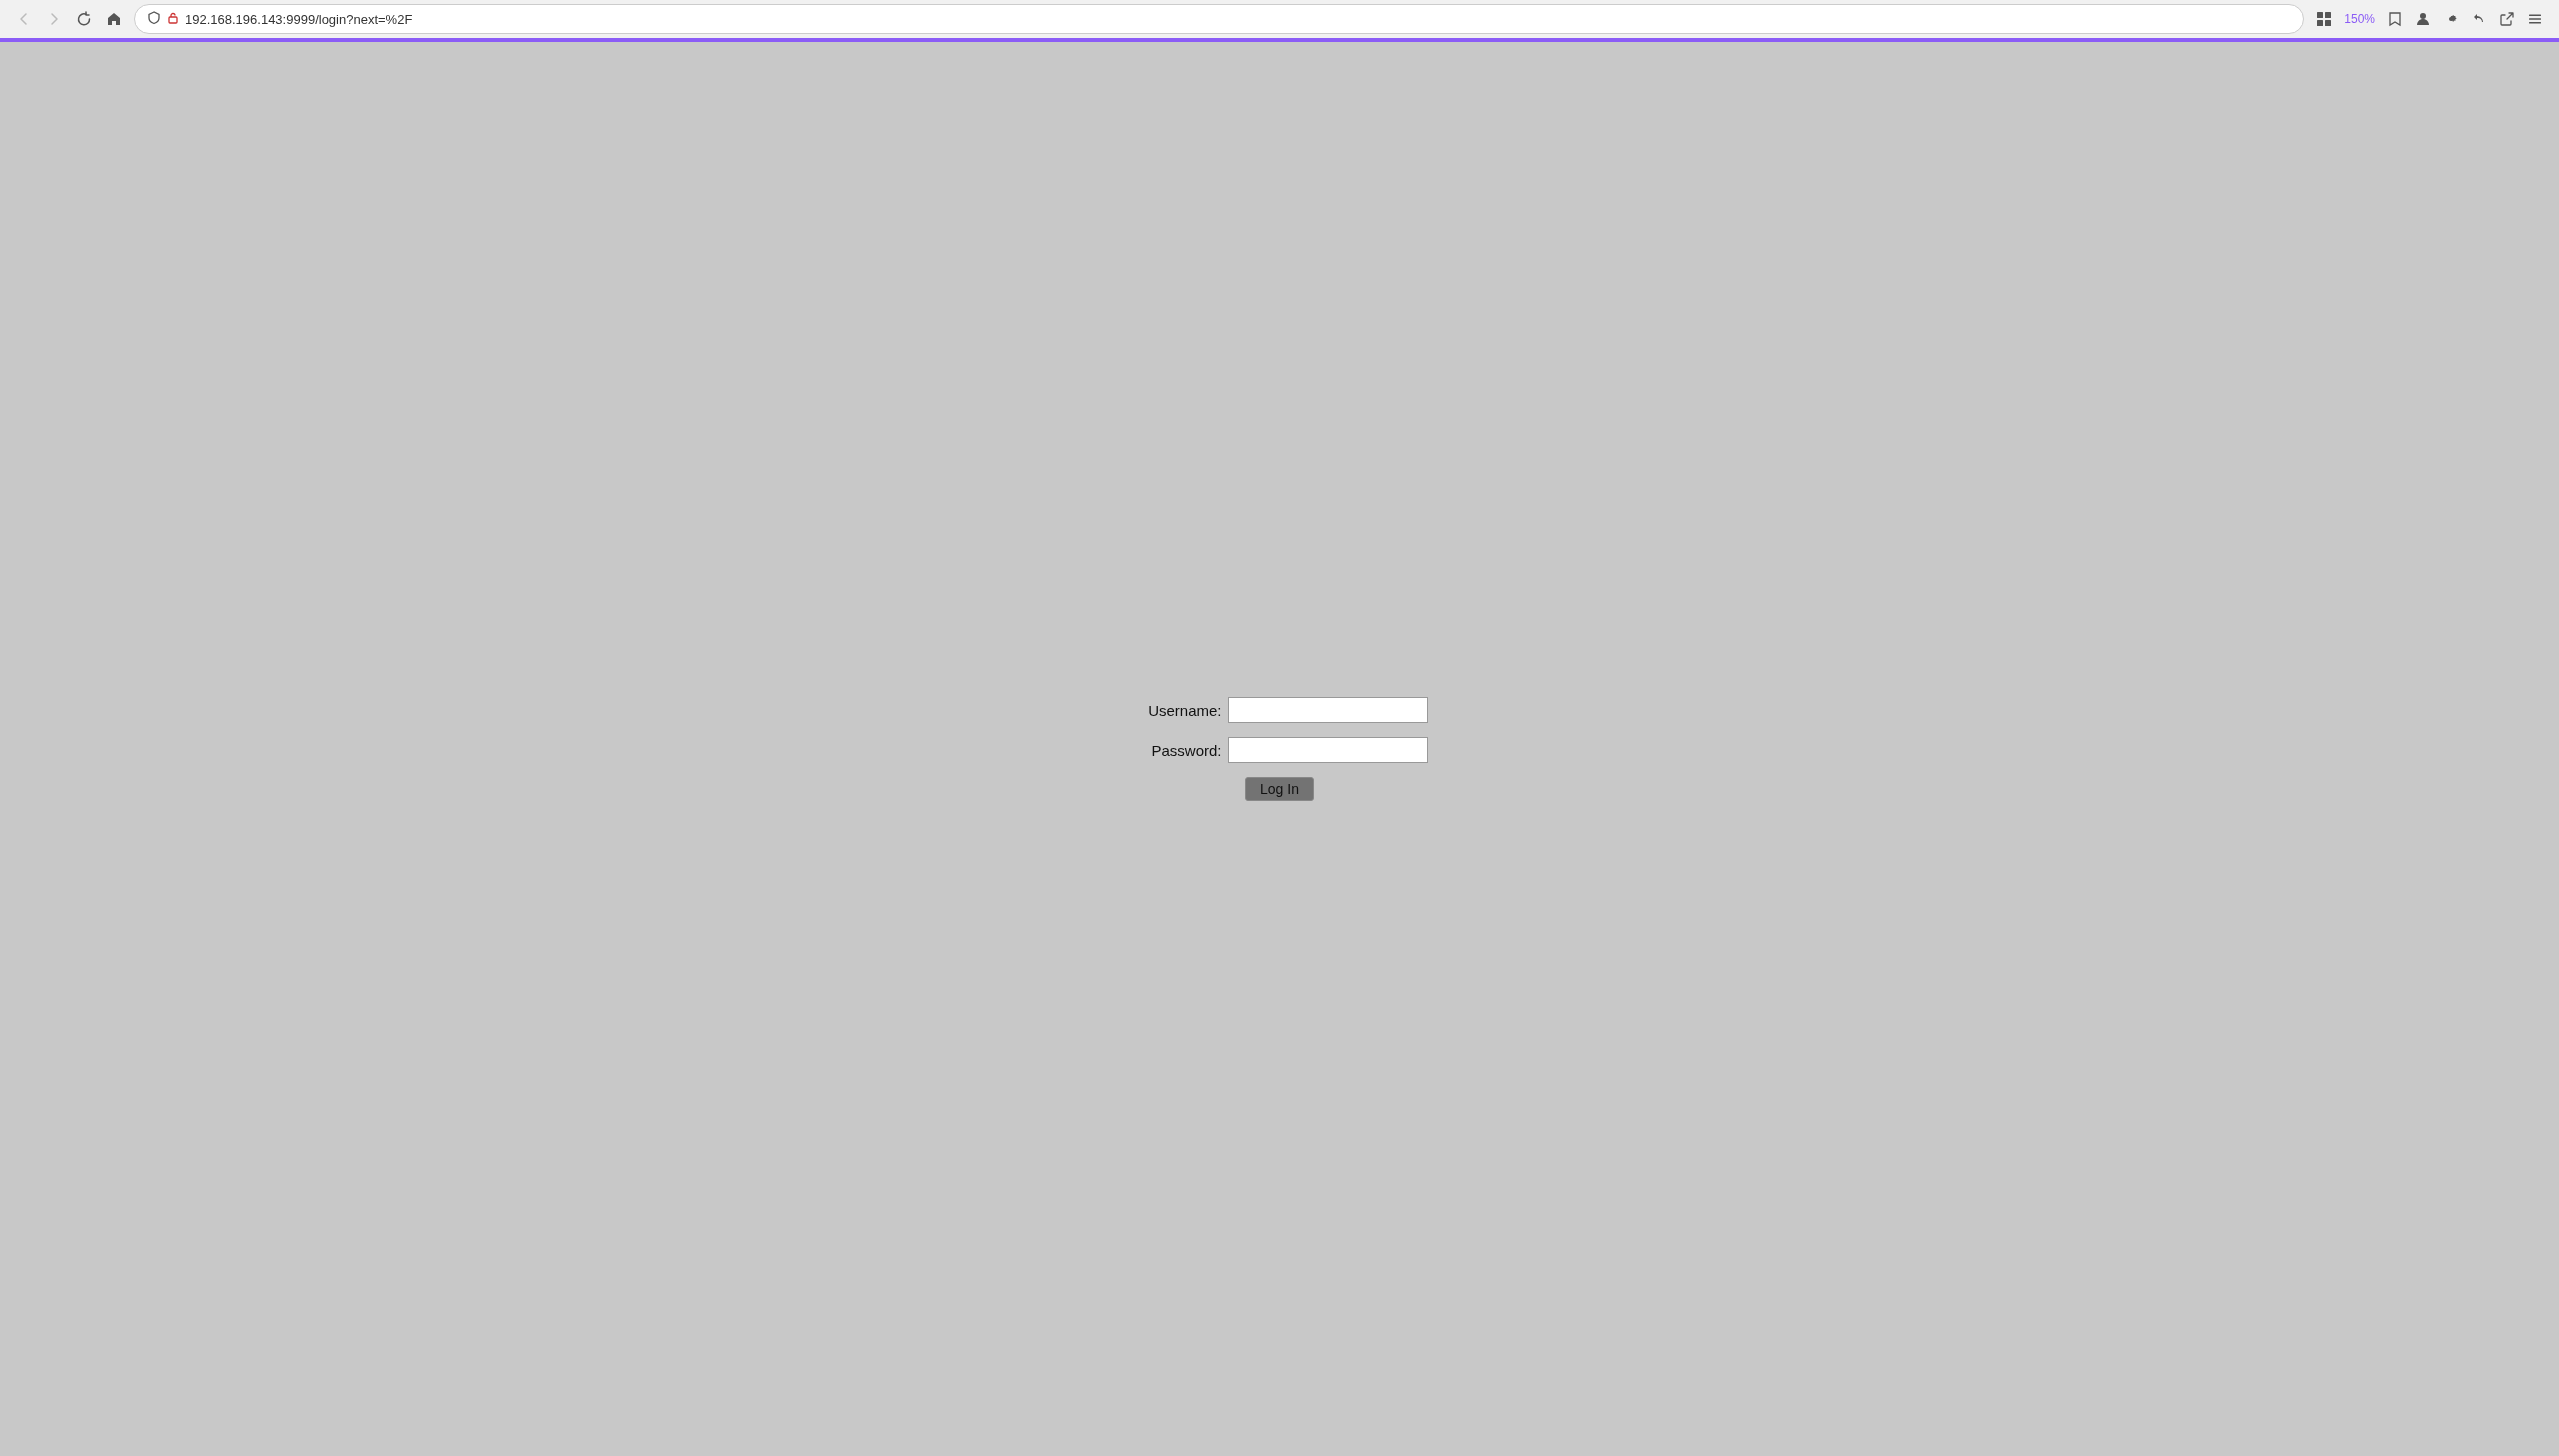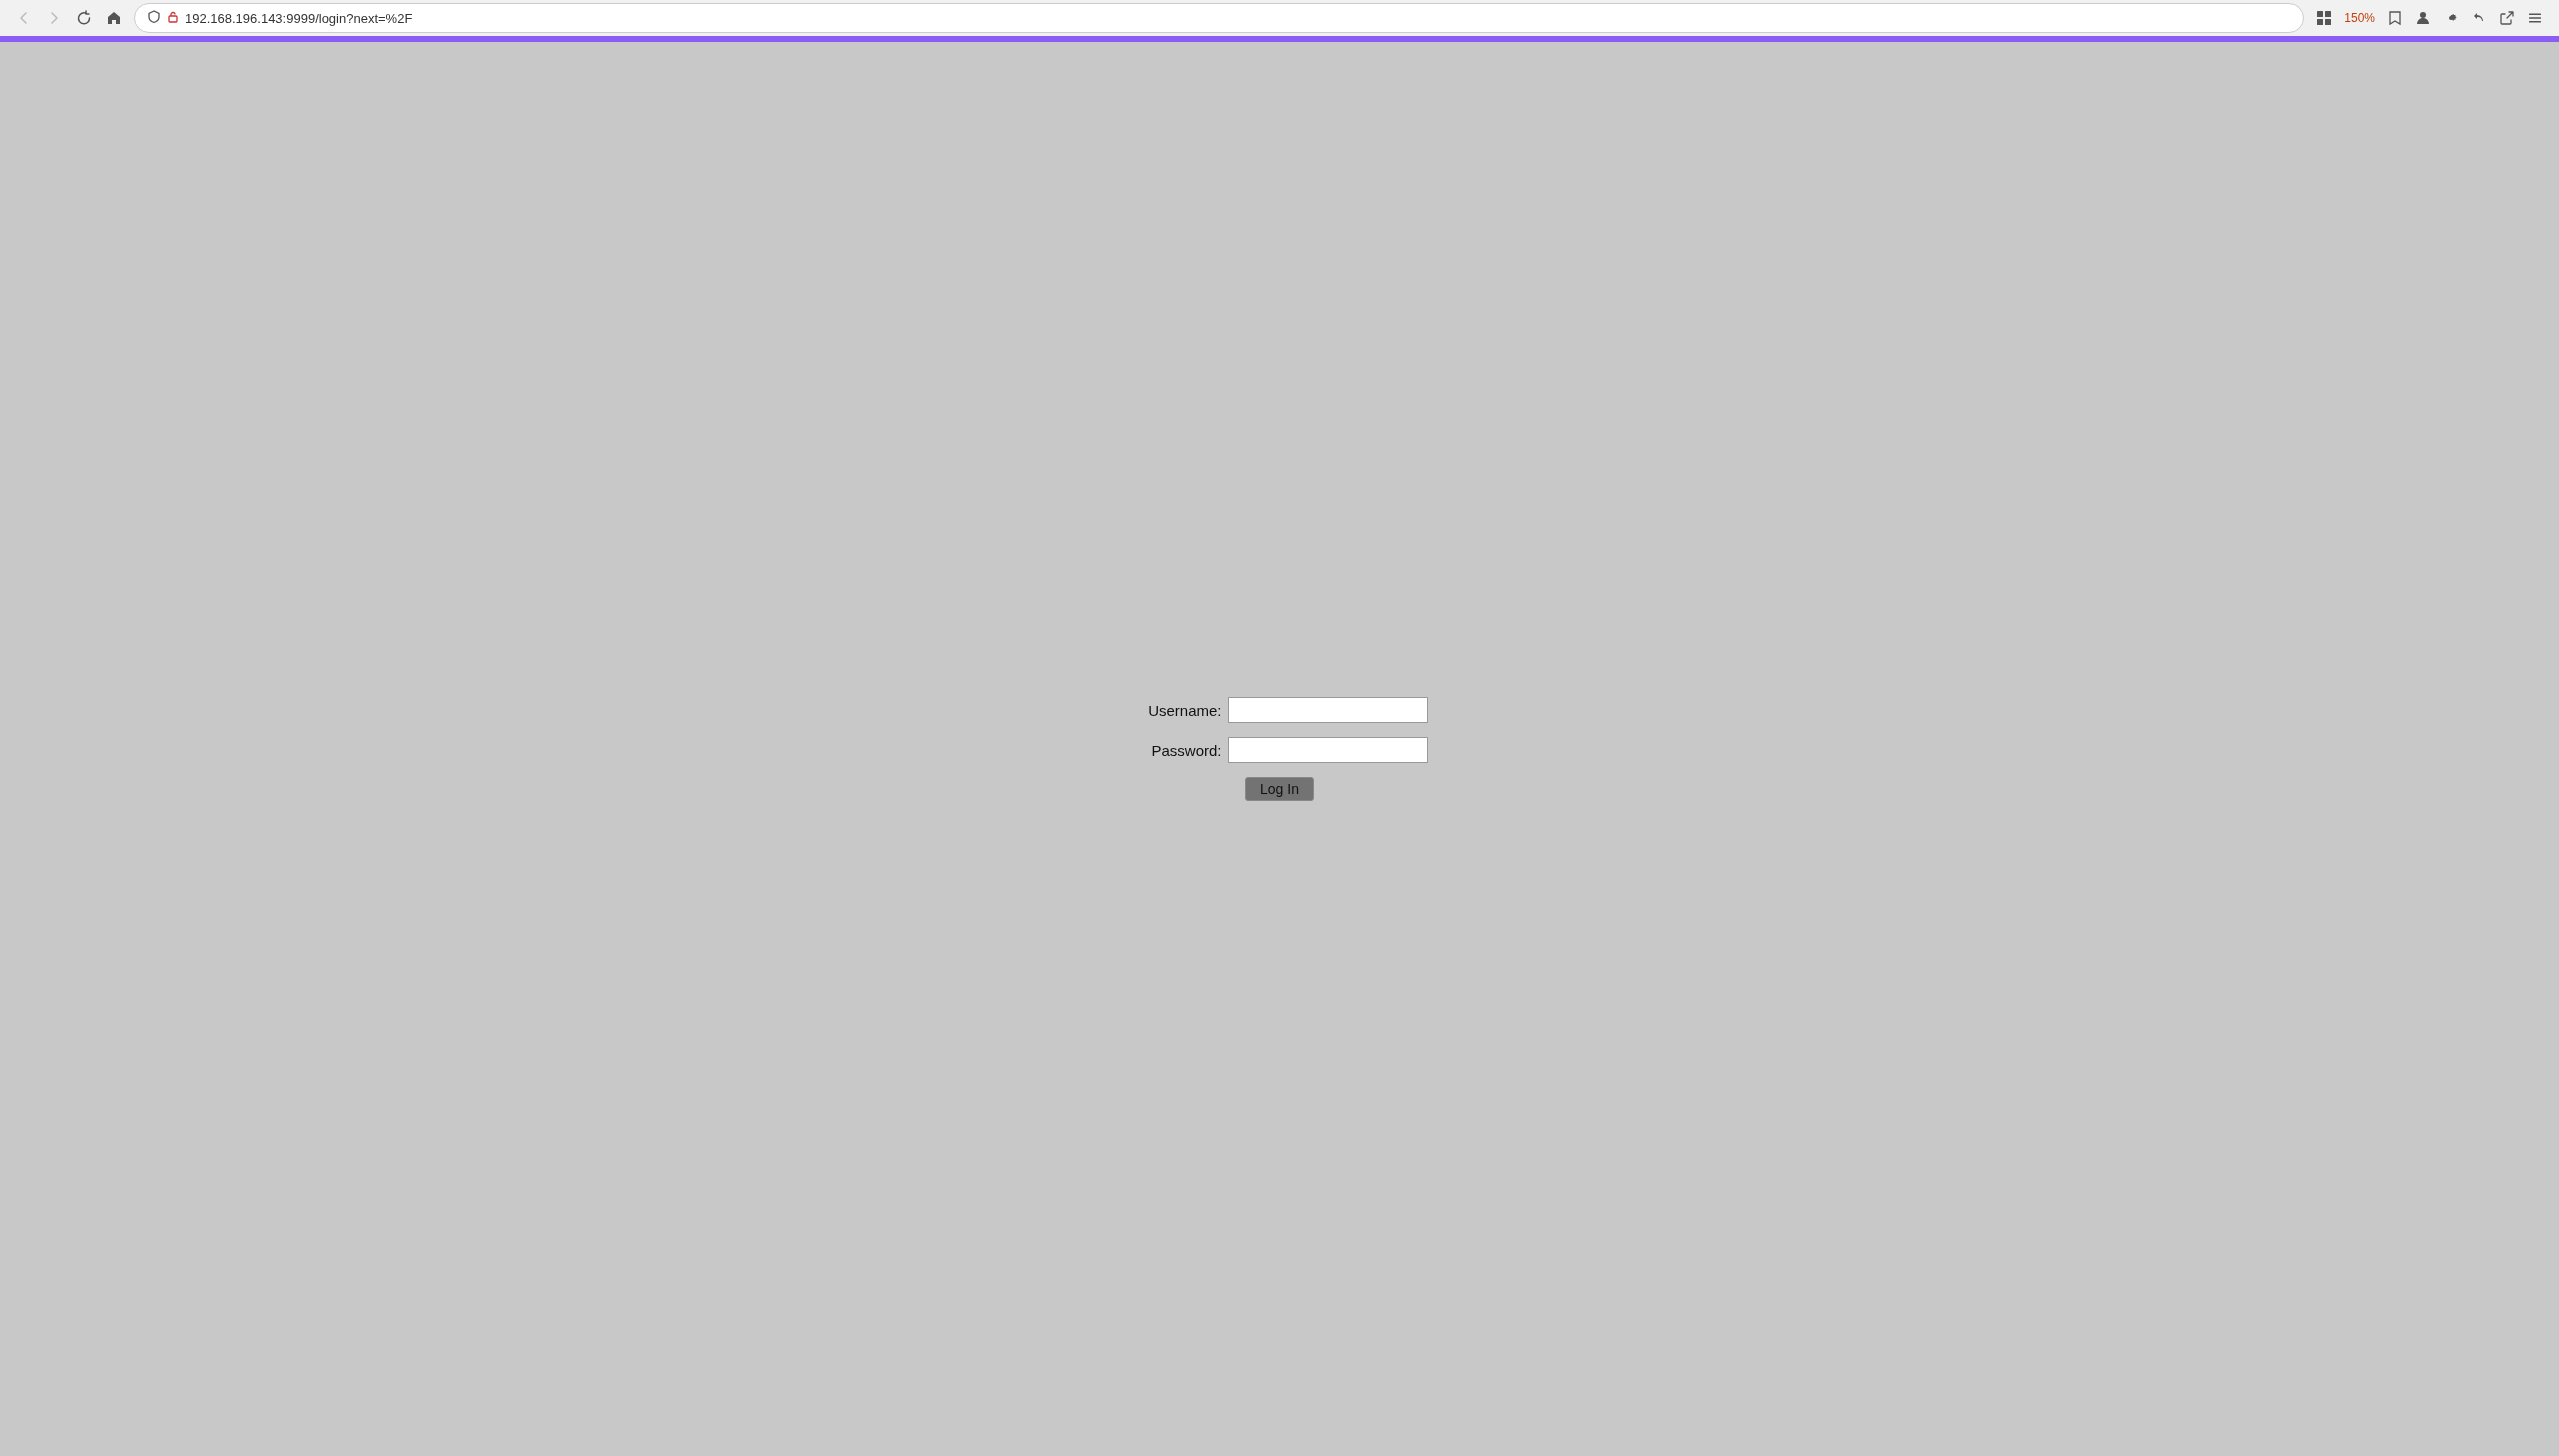--- a/index.html
+++ b/index.html
@@ -12,21 +12,21 @@
       font-family: Arial, sans-serif;
       background: #c8c8c8;
       width: 100%;
       height: 100vh;
       overflow: hidden;
     }
 
     
     .browser-chrome {
       background: #f1f1f1;
-      border-bottom: 6px solid #8b5cf6;
+      border-bottom: 4px solid #8b5cf6;
       height: 42px;
       display: flex;
       align-items: center;
       padding: 0 12px;
       gap: 8px;
       position: fixed;
       top: 0;
       left: 0;
       right: 0;
       z-index: 100;
@@ -103,21 +103,21 @@
       border-radius: 50%;
       display: flex;
       align-items: center;
       justify-content: center;
       color: #555;
       font-size: 14px;
     }
 
     .zoom-level {
       font-size: 12px;
-      color: #c2410c;
+      color: #8b5cf6;
       padding: 2px 4px;
     }
 
     
     .page-content {
       margin-top: 42px;
       background: #c8c8c8;
       height: calc(100vh - 42px);
       display: flex;
       align-items: center;

